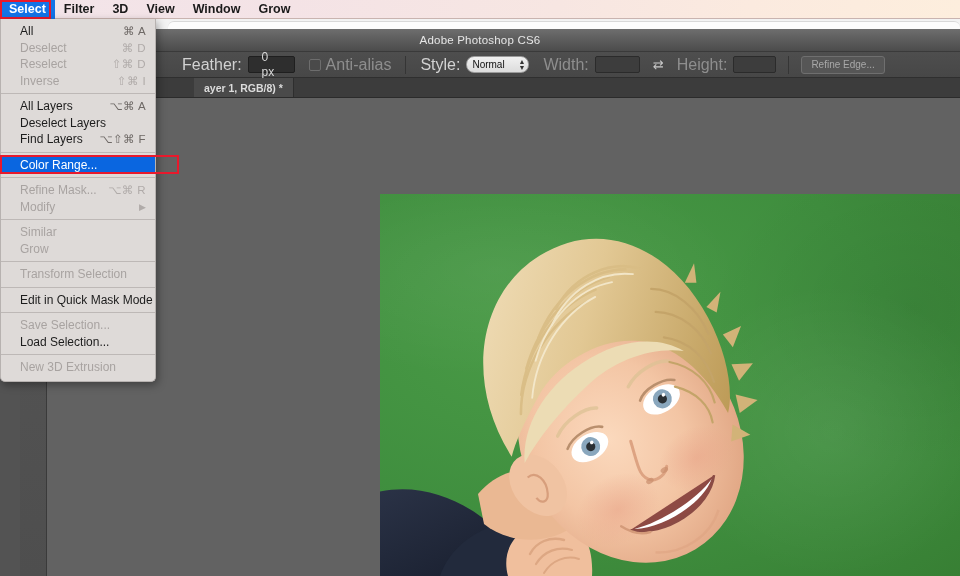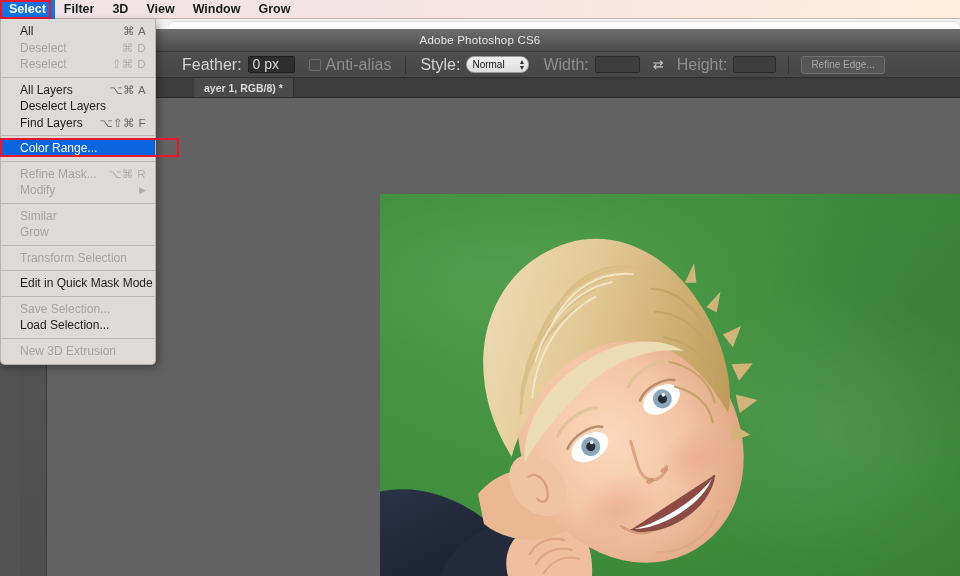--- a/index.html
+++ b/index.html
@@ -71,22 +71,22 @@
   .options-bar {
     position: absolute; left: 0; top: 23px; width: 960px; height: 26px;
     background: linear-gradient(180deg,#4e4e4e 0%, #474747 100%);
     border-bottom: 1px solid #2f2f2f;
     display: flex; align-items: center;
   }
   .opt-label { font-size: 16px; color: #d2d2d2; white-space: nowrap; }
   .opt-label.dim { color: #8e8e8e; }
   .opt-field {
     background: #2e2e2e; border: 1px solid #1f1f1f; border-radius: 2px;
-    height: 17px; line-height: 15px; color: #d8d8d8; font-size: 14px;
-    padding: 0 4px; display: flex; align-items: center;
+    height: 17px; line-height: 15px; color: #d8d8d8; font-size: 12px;
+    padding: 0 13px; display: flex; align-items: center;
   }
   .opt-field.empty { background: #3d3d3d; border-color: #2b2b2b; }
   .opt-check {
     width: 12px; height: 12px; background: #4a4a4a;
     border: 1px solid #6d6d6d; border-radius: 2px;
   }
   .opt-sep { width: 1px; height: 18px; background: #353535; }
   .opt-select {
     background: linear-gradient(180deg,#f1f1f1,#dcdcdc);
     border: 1px solid #9a9a9a; border-radius: 8px;
@@ -430,20 +430,24 @@
       <span class="short">⌘ A</span>
     </div>
     <div class="mi disabled">
       <span class="label">Deselect</span>
       <span class="short">⌘ D</span>
     </div>
     <div class="mi disabled">
       <span class="label">Reselect</span>
       <span class="short">⇧⌘ D</span>
     </div>
+    <div class="mi disabled">
+      <span class="label">Inverse</span>
+      <span class="short">⇧⌘ I</span>
+    </div>
 
     <div class="msep"></div>
 
     <div class="mi">
       <span class="label">All Layers</span>
       <span class="short">⌥⌘ A</span>
     </div>
     <div class="mi">
       <span class="label">Deselect Layers</span>
       <span class="short"></span>

